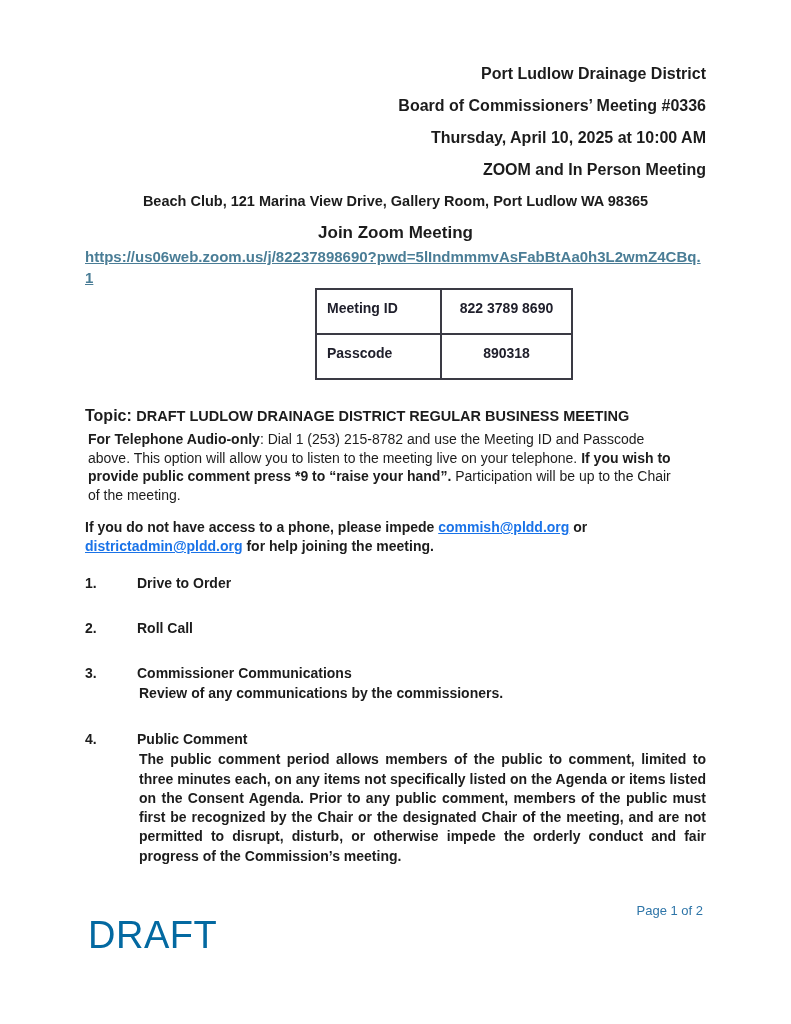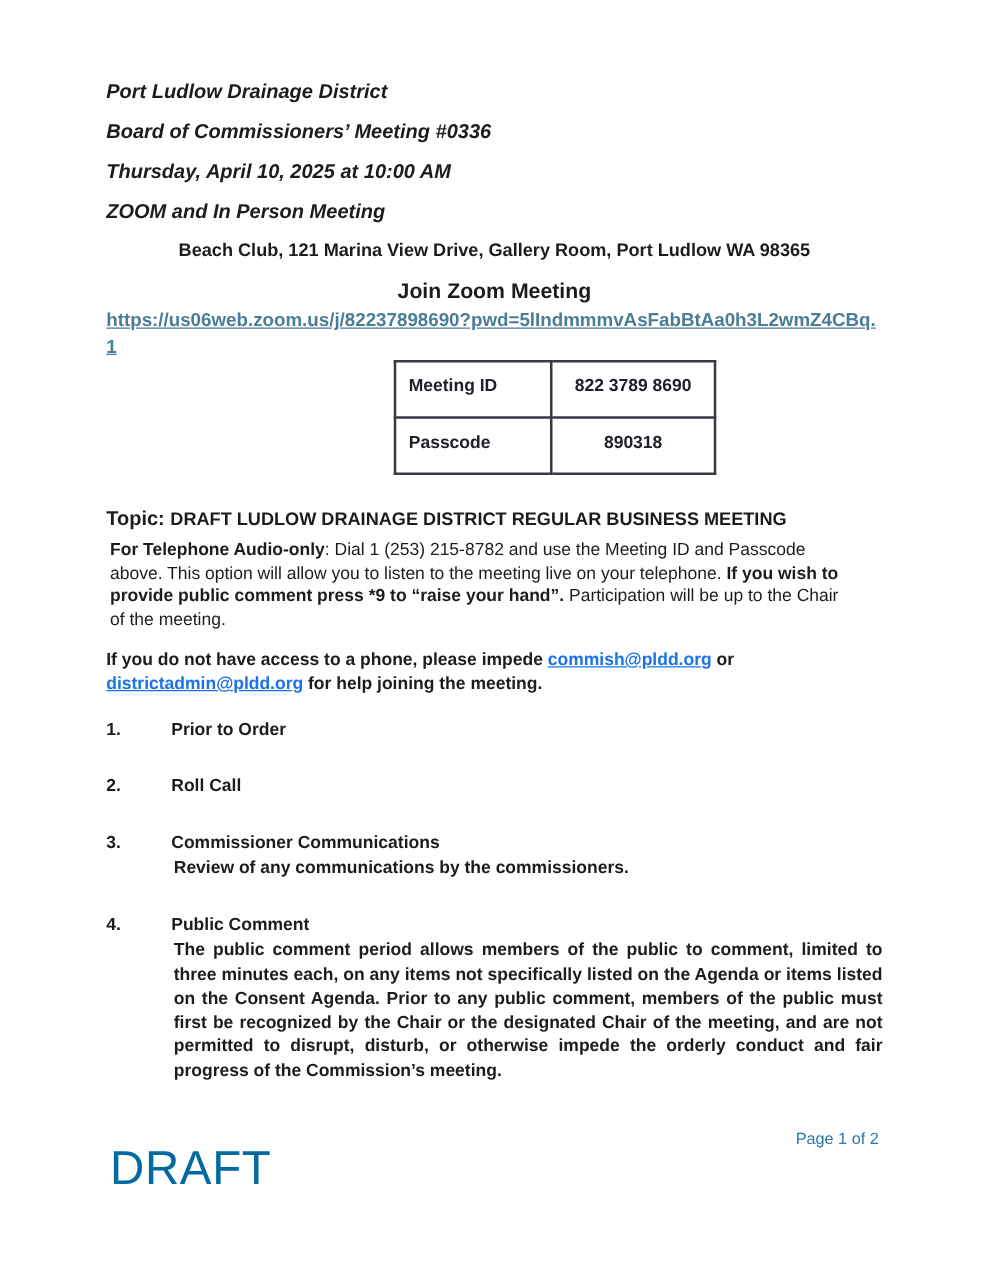--- a/index.html
+++ b/index.html
@@ -8,21 +8,21 @@
     width: 791px; height: 1024px;
     position: relative;
     font-family: "Liberation Sans", "DejaVu Sans", sans-serif;
     color: #1c1c1c;
     overflow: hidden;
   }
   .doc { padding: 64px 85px 0 85px; }
 
   .title-line {
     font-size: 16px; line-height: 20px; font-weight: bold;
-    text-align: left; margin-bottom: 12px; font-style: italic;
+    text-align: right; margin-bottom: 12px;
   }
   .beach-line {
     font-size: 14.5px; line-height: 18px; font-weight: bold;
     text-align: center; margin-bottom: 12px;
   }
   .join-line {
     font-size: 17px; line-height: 22px; font-weight: bold;
     text-align: center; margin-bottom: 2px;
   }
 
@@ -123,21 +123,21 @@
     <b>For Telephone Audio-only</b><span>: Dial 1 (253) 215-8782 and use the Meeting ID and Passcode above. This option will allow you to listen to the meeting live on your telephone. </span><b>If you wish to provide public comment press *9 to “raise your hand”.</b><span> Participation will be up to the Chair of the meeting.</span>
   </div>
 
   <div class="email-para">
     <span>If you do not have access to a phone, please impede </span><a class="email-link">commish@pldd.org</a><span> or </span><a class="email-link">districtadmin@pldd.org</a><span> for help joining the meeting.</span>
   </div>
 
   <div class="agenda-item">
     <div class="agenda-num">1.</div>
     <div class="agenda-body">
-      <div class="agenda-title">Prior to Order</div>
+      <div class="agenda-title">Drive to Order</div>
     </div>
   </div>
 
   <div class="agenda-item">
     <div class="agenda-num">2.</div>
     <div class="agenda-body">
       <div class="agenda-title">Roll Call</div>
     </div>
   </div>
 

